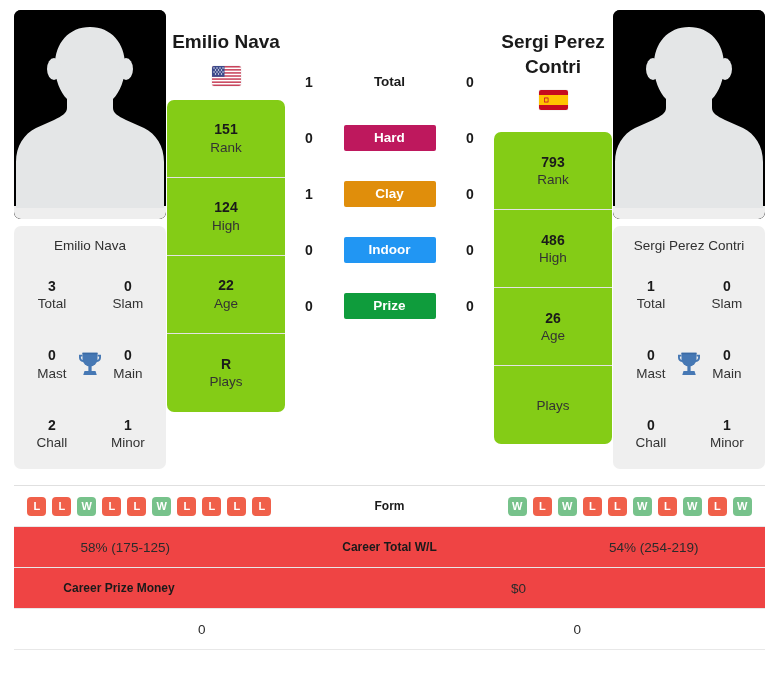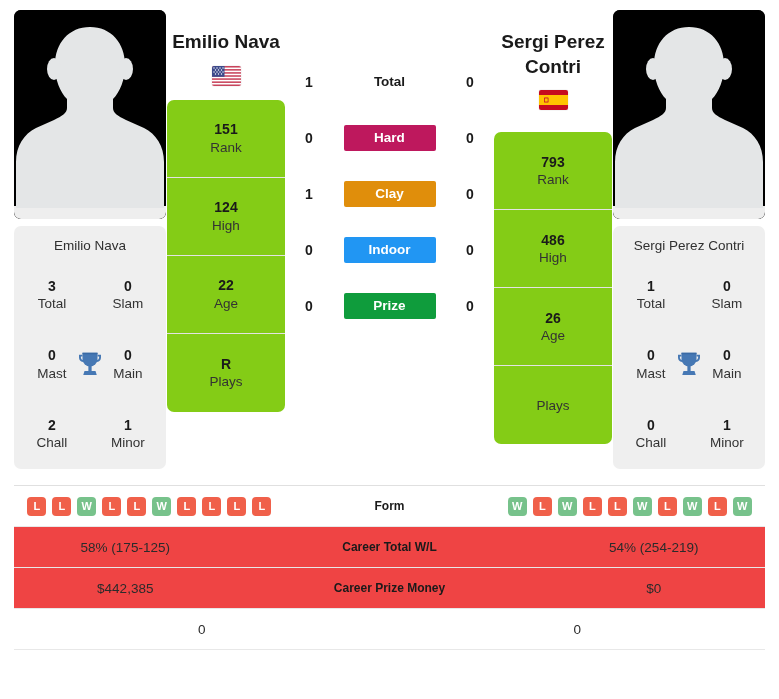--- a/index.html
+++ b/index.html
@@ -480,21 +480,20 @@
     </div>
 
     <div class="stat-row alt">
       <div class="stat-left">58% (175-125)</div>
       <div class="stat-label">Career Total W/L</div>
       <div class="stat-right">54% (254-219)</div>
     </div>
 
 
     <div class="stat-row alt">
-      <div class="stat-left">$442,385</div>
       <div class="stat-label">Career Prize Money</div>
       <div class="stat-right">$0</div>
     </div>
 
     <div class="stat-row plainbg">
       <div class="stat-left">0</div>
       <div class="stat-right">0</div>
     </div>
 
   </div>

